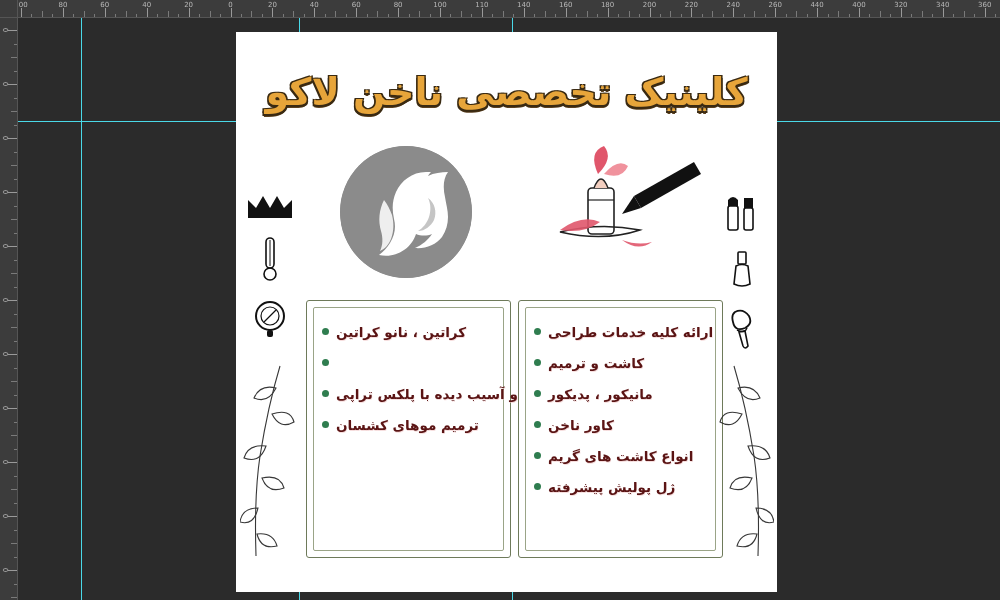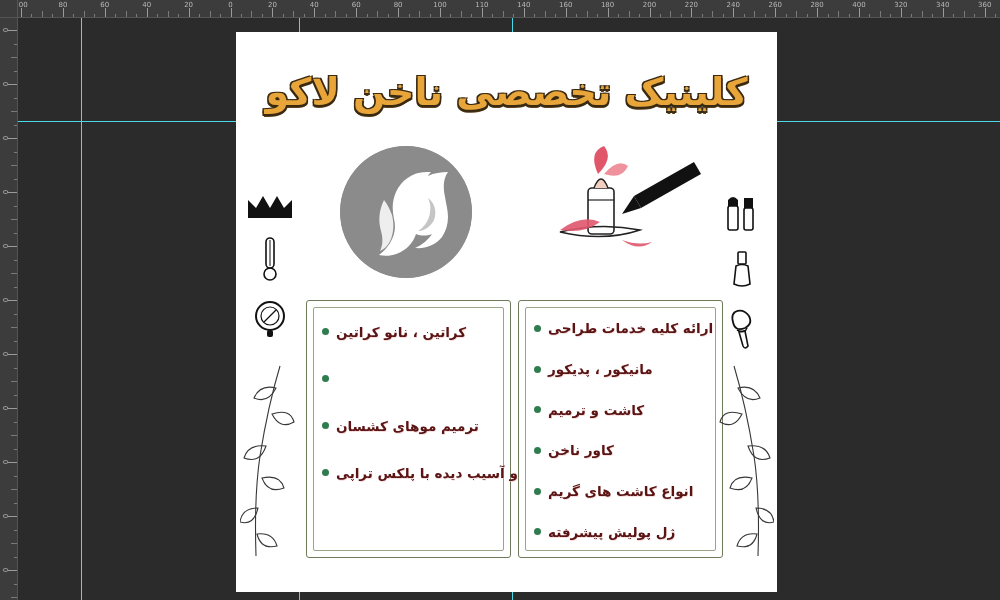--- a/index.html
+++ b/index.html
@@ -141,21 +141,21 @@
     border-radius: 3px;
     padding: 6px;
   }
   .panel-inner {
     width: 100%; height: 100%;
     border: 1px solid #9aa487;
     border-radius: 2px;
     padding: 10px 8px 8px 8px;
     display: flex;
     flex-direction: column;
-    gap: 20px;
+    gap: 4px;
   }
   .panel-left  { left: 70px; }
   .panel-right { left: 282px; }
 
   .bullet-row {
     display: flex;
     flex-direction: row-reverse;
     align-items: center;
     justify-content: flex-start;
     gap: 7px;
@@ -299,21 +299,21 @@
       <div class="rlabel" style="left: 715.3px;">240</div>
       <div class="rtick" style="left: 725.775px; height: 3px;"></div>
       <div class="rtick" style="left: 736.25px; height: 6px;"></div>
       <div class="rtick" style="left: 746.725px; height: 3px;"></div>
       <div class="rtick major" style="left: 757.2px;"></div>
       <div class="rlabel" style="left: 757.2px;">260</div>
       <div class="rtick" style="left: 767.675px; height: 3px;"></div>
       <div class="rtick" style="left: 778.15px; height: 6px;"></div>
       <div class="rtick" style="left: 788.625px; height: 3px;"></div>
       <div class="rtick major" style="left: 799.1px;"></div>
-      <div class="rlabel" style="left: 799.1px;">280</div>
+      <div class="rlabel" style="left: 799.1px;">440</div>
       <div class="rtick" style="left: 809.575px; height: 3px;"></div>
       <div class="rtick" style="left: 820.05px; height: 6px;"></div>
       <div class="rtick" style="left: 830.525px; height: 3px;"></div>
       <div class="rtick major" style="left: 841px;"></div>
       <div class="rlabel" style="left: 841px;">400</div>
       <div class="rtick" style="left: 851.475px; height: 3px;"></div>
       <div class="rtick" style="left: 861.95px; height: 6px;"></div>
       <div class="rtick" style="left: 872.425px; height: 3px;"></div>
       <div class="rtick major" style="left: 882.9px;"></div>
       <div class="rlabel" style="left: 882.9px;">320</div>
@@ -436,42 +436,42 @@
         <div class="panel-inner">
           <div class="bullet-row">
             <span class="dot"></span>
             <span class="bullet-text">کراتین ، نانو کراتین</span>
           </div>
           <div class="bullet-row">
             <span class="dot"></span>
           </div>
           <div class="bullet-row">
             <span class="dot"></span>
+            <span class="bullet-text">و آسیب دیده با پلکس تراپی</span>
+          </div>
+          <div class="bullet-row">
+            <span class="dot"></span>
             <span class="bullet-text">ترمیم موهای کشسان</span>
-          </div>
-          <div class="bullet-row">
-            <span class="dot"></span>
-            <span class="bullet-text">و آسیب دیده با پلکس تراپی</span>
           </div>
         </div>
       </div>
 
       <div class="panel panel-right">
         <div class="panel-inner">
           <div class="bullet-row">
             <span class="dot"></span>
             <span class="bullet-text">ارائه کلیه خدمات طراحی</span>
           </div>
           <div class="bullet-row">
             <span class="dot"></span>
+            <span class="bullet-text">کاشت و ترمیم</span>
+          </div>
+          <div class="bullet-row">
+            <span class="dot"></span>
             <span class="bullet-text">مانیکور ، پدیکور</span>
-          </div>
-          <div class="bullet-row">
-            <span class="dot"></span>
-            <span class="bullet-text">کاشت و ترمیم</span>
           </div>
           <div class="bullet-row">
             <span class="dot"></span>
             <span class="bullet-text">کاور ناخن</span>
           </div>
           <div class="bullet-row">
             <span class="dot"></span>
             <span class="bullet-text">انواع کاشت های گریم</span>
           </div>
           <div class="bullet-row">

